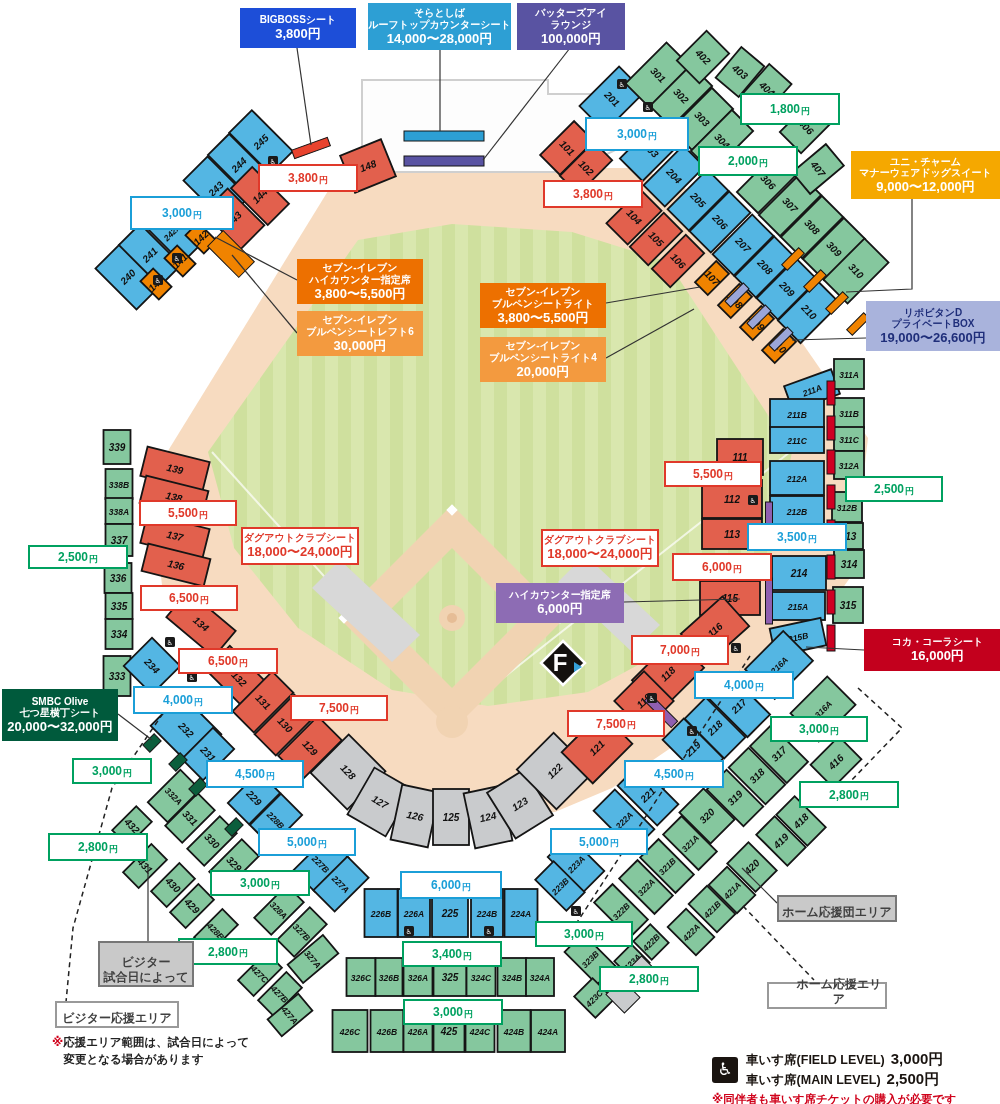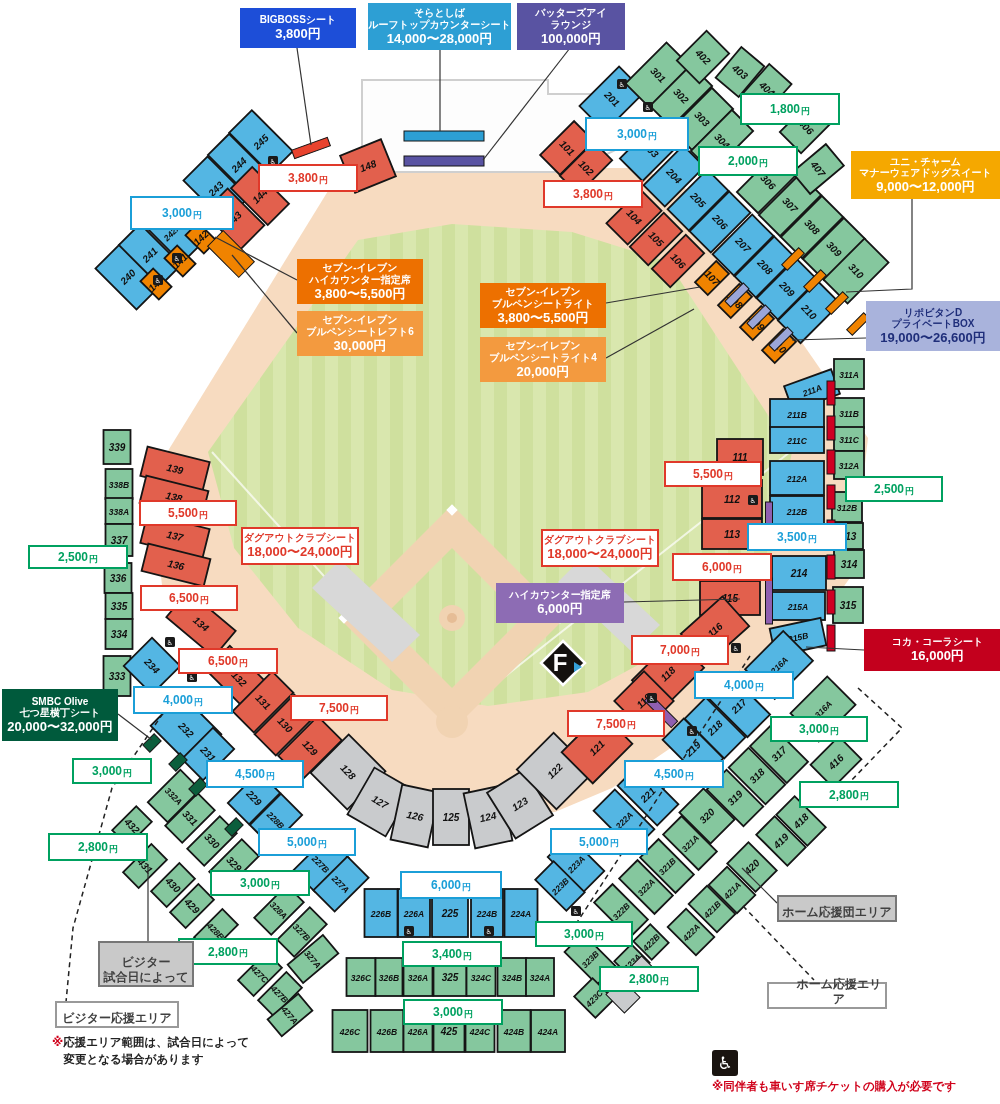--- a/index.html
+++ b/index.html
@@ -1043,16 +1043,20 @@
         </div>
       </div>
       <div class="note" style="left: 52px; top: 1034px;">
         <div><span class="star">※</span>応援エリア範囲は、試合日によって</div>
         <div>　変更となる場合があります</div>
       </div>
     </div>
   <div id="legend">
       <div class="lrow">
         <div class="wc">♿</div>
+        <div class="rows">
+          <div><span class="lbl">車いす席(FIELD LEVEL)</span><span class="prc">3,000円</span></div>
+          <div><span class="lbl">車いす席(MAIN LEVEL)</span><span class="prc">2,500円</span></div>
+        </div>
       </div>
       <div class="lnote">※同伴者も車いす席チケットの購入が必要です</div>
     </div>
 </div>
 
 </body></html>

